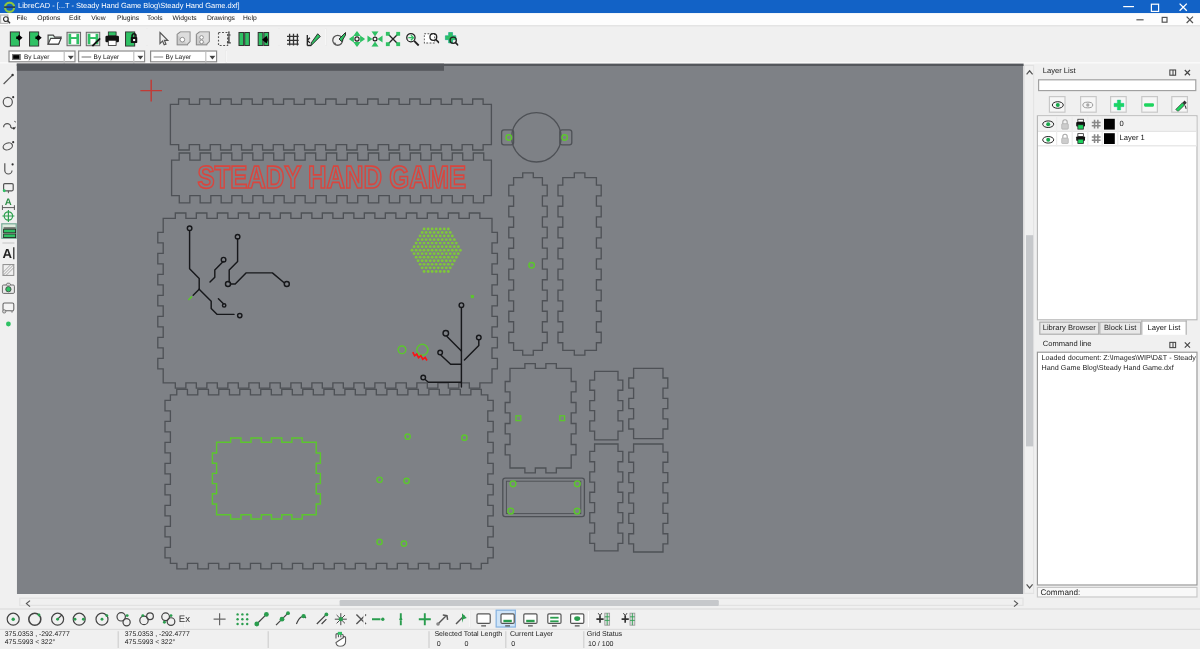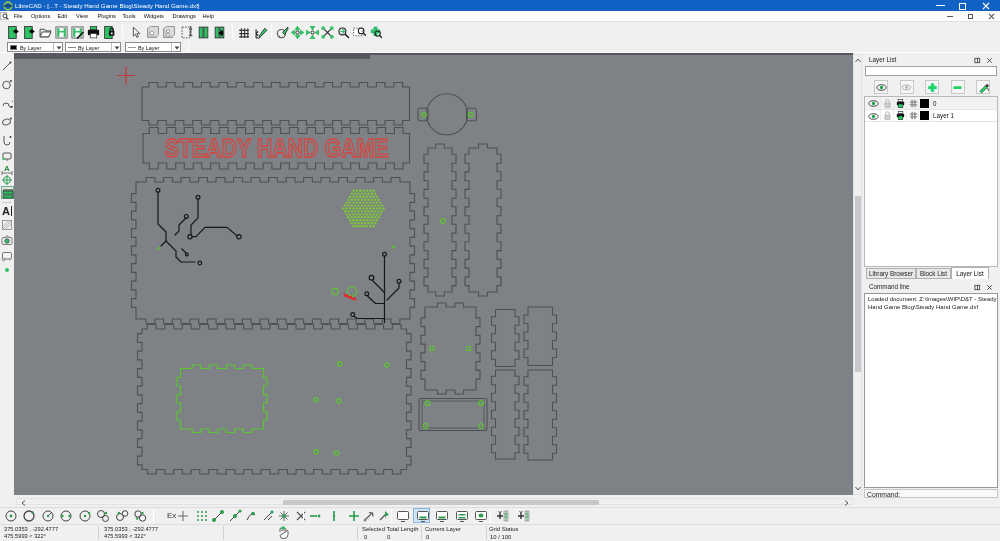--- a/index.html
+++ b/index.html
@@ -618,21 +618,21 @@
     <circle cx="10" cy="4.5" r="2.8" fill="none" stroke="#444" stroke-width="1"></circle>
     <circle cx="4" cy="4" r="1.2" fill="#2a9d4e"></circle>
   </svg>
 <svg class="abs" style="left:133px;top:509px" width="14" height="14" viewBox="0 0 14 14">
     <circle cx="5" cy="5" r="3.2" fill="none" stroke="#444" stroke-width="1"></circle>
     <circle cx="9.5" cy="9" r="3.2" fill="none" stroke="#444" stroke-width="1"></circle>
     <circle cx="9.5" cy="4" r="1.2" fill="#2a9d4e"></circle>
     <circle cx="4" cy="9.5" r="1.2" fill="#2a9d4e"></circle>
   </svg>
 <div class="sep" style="left:153px;top:509px;height:14px"></div>
-<div class="abs" style="left:167px;top:511px;font-size:8px;font-weight:normal;color:#333">Ex</div>
+<div class="abs" style="left:149px;top:511px;font-size:8px;font-weight:normal;color:#333">Ex</div>
 <svg class="abs" style="left:176px;top:509px" width="14" height="14" viewBox="0 0 14 14">
     <path d="M7,2 v10 M2,7 h10" stroke="#666" stroke-width="1"></path>
   </svg>
 <svg class="abs" style="left:195px;top:509px" width="14" height="14" viewBox="0 0 14 14">
     <circle cx="3" cy="3" r="1" fill="#2a9d4e"></circle>
     <circle cx="3" cy="7" r="1" fill="#2a9d4e"></circle>
     <circle cx="3" cy="11" r="1" fill="#2a9d4e"></circle>
     <circle cx="7" cy="3" r="1" fill="#2a9d4e"></circle>
     <circle cx="7" cy="7" r="1" fill="#2a9d4e"></circle>
     <circle cx="7" cy="11" r="1" fill="#2a9d4e"></circle>

